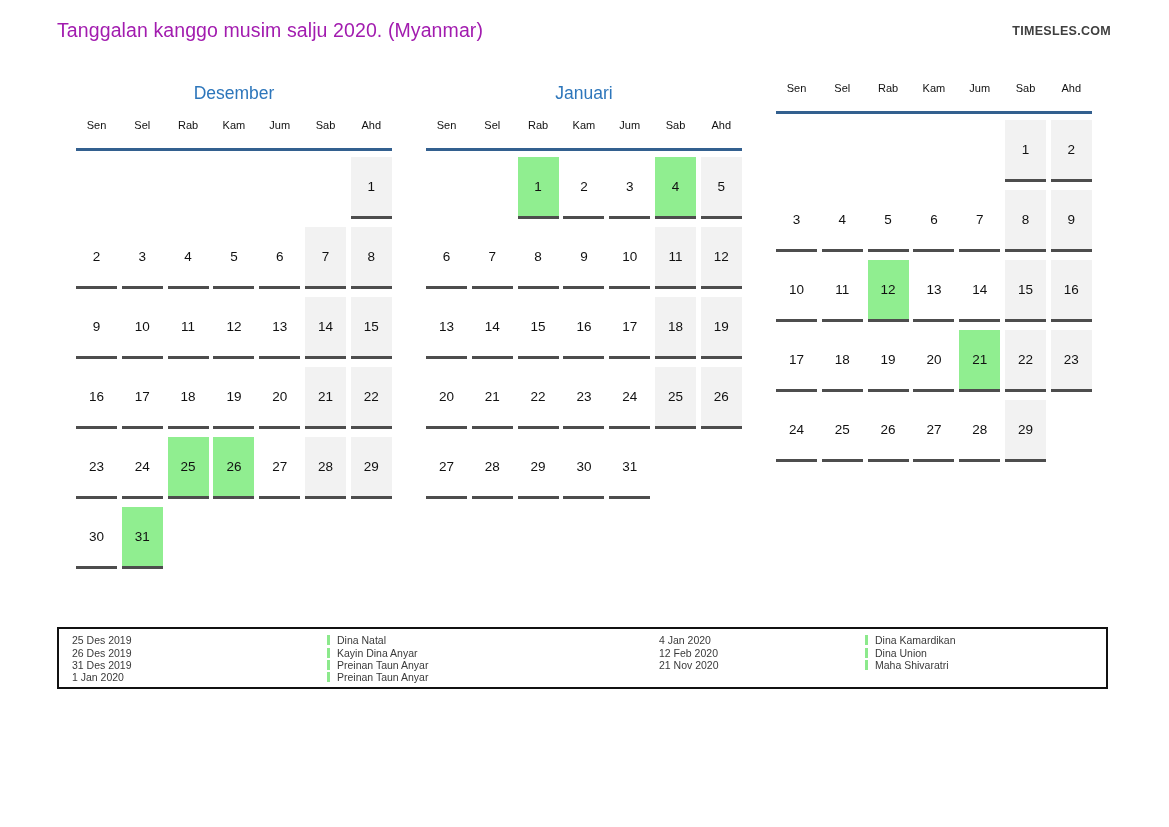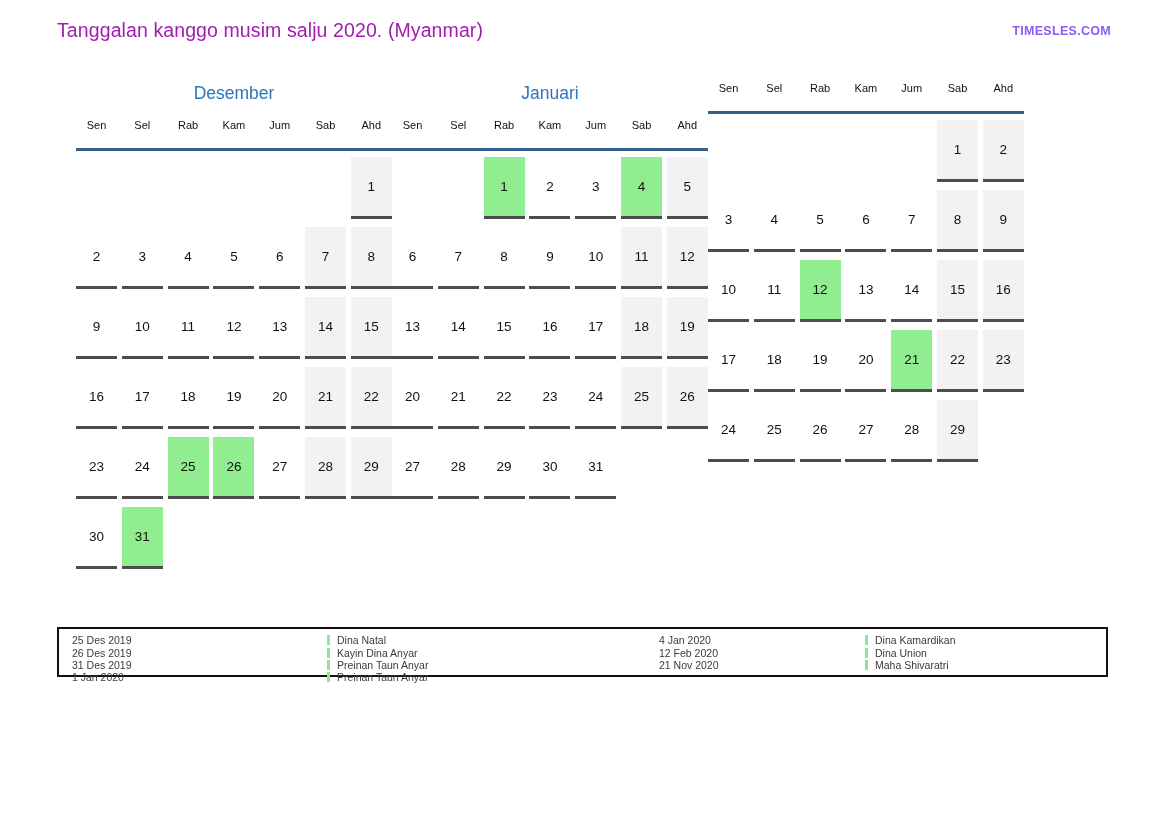--- a/index.html
+++ b/index.html
@@ -3,39 +3,39 @@
 <meta charset="utf-8">
 <style>
   * { margin:0; padding:0; box-sizing:border-box; }
   html,body { width:1169px; height:827px; background:#ffffff;
     font-family:"Liberation Sans", sans-serif; position:relative; overflow:hidden; }
 
   .page-title { position:absolute; left:57px; top:19px; font-size:19.5px;
     color:#a21caf; letter-spacing:0.1px; }
 
   .site-link { position:absolute; right:58px; top:24px; font-size:12.5px;
-    font-weight:700; color:#8b5cf6; text-decoration:none; letter-spacing:0.3px; cursor:pointer; }
-
-  .months { position:absolute; left:76px; top:82px; display:flex; }
+    font-weight:700; color:#404040; text-decoration:none; letter-spacing:0.3px; cursor:pointer; }
+
+  .months { position:absolute; left:76px; top:82px; display:flex; gap:34px; }
   .month { width:316px; }
   .month-name { text-align:center; color:#2d76bb; font-size:17.5px;
     line-height:22px; margin-bottom:15px; font-weight:400; }
   .weekdays, .days { display:grid; grid-template-columns:repeat(7, 41px);
     column-gap:4.8px; }
   .weekdays { margin-bottom:16px; }
   .weekday { text-align:center; font-size:11px; line-height:13px; color:#111111; }
   .month-divider { height:3px; background:#33608f; margin-bottom:6px; }
   .days { row-gap:8px; }
   .day-cell { height:62px; border-bottom:3px solid #4d4d4d; display:flex;
     align-items:center; justify-content:center; font-size:13.5px; color:#111111; }
   .day-cell.empty { border-bottom:none; background:transparent; }
   .day-cell.weekend { background:#f2f2f2; }
   .day-cell.holiday { background:#90ee90; }
 
-  .legend { position:absolute; left:57px; top:627px; width:1051px; height:50px;
+  .legend { position:absolute; left:57px; top:627px; width:1051px; height:62px;
     border:2px solid #111111; background:#ffffff; }
   .legend-col { position:absolute; top:5px; }
   .legend-col .row { height:12.4px; display:flex; align-items:center;
     font-size:10.5px; color:#3a3a3a; white-space:nowrap; }
   .legend-dates-1 { left:13px; }
   .legend-names-1 { left:268px; }
   .legend-dates-2 { left:600px; }
   .legend-names-2 { left:806px; }
   .legend-marker { display:inline-block; width:3px; height:10px;
     background:#8ce98c; margin-right:7px; flex:0 0 3px; }

